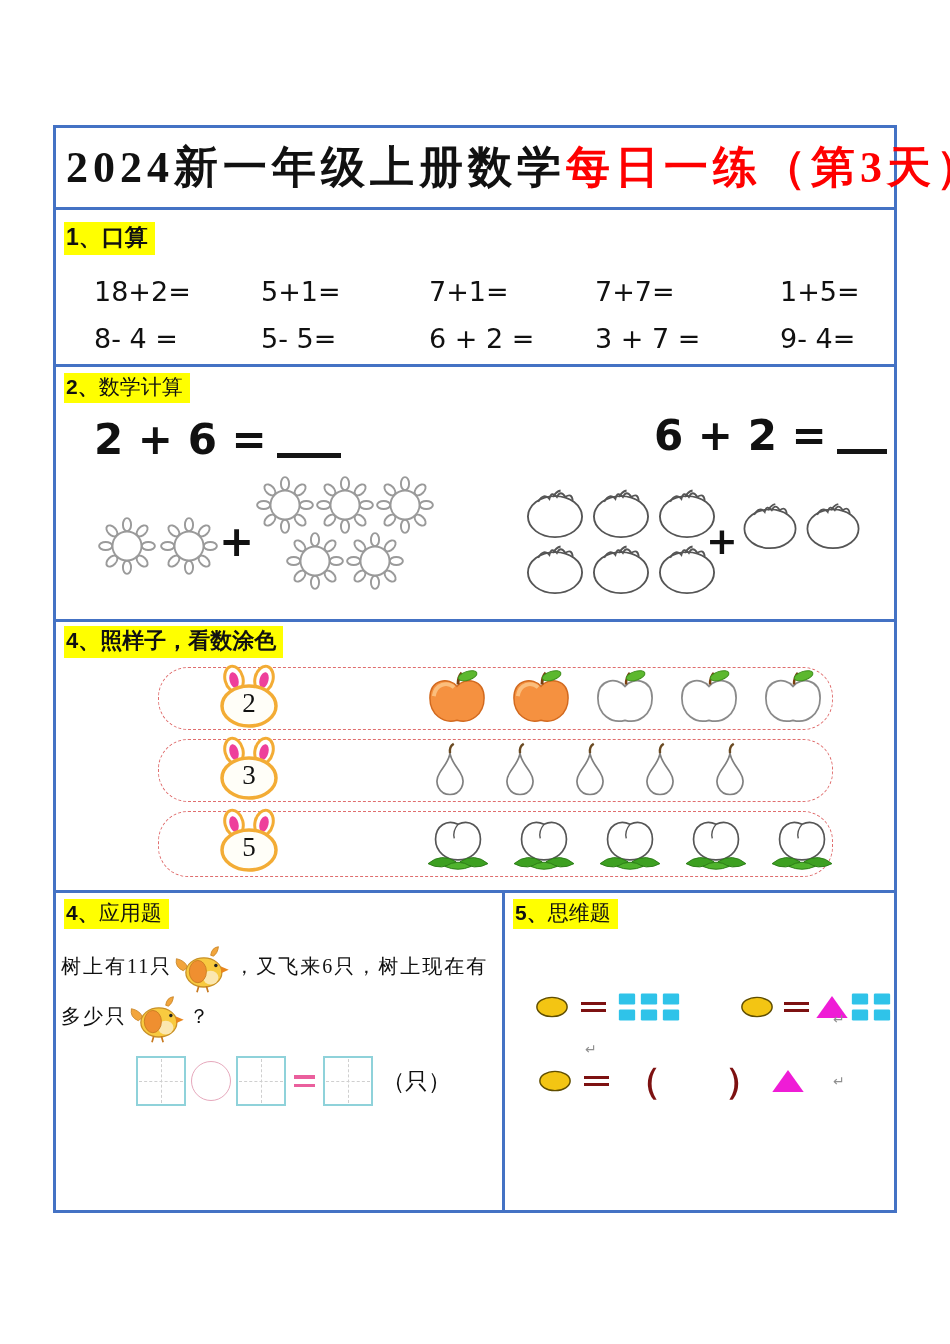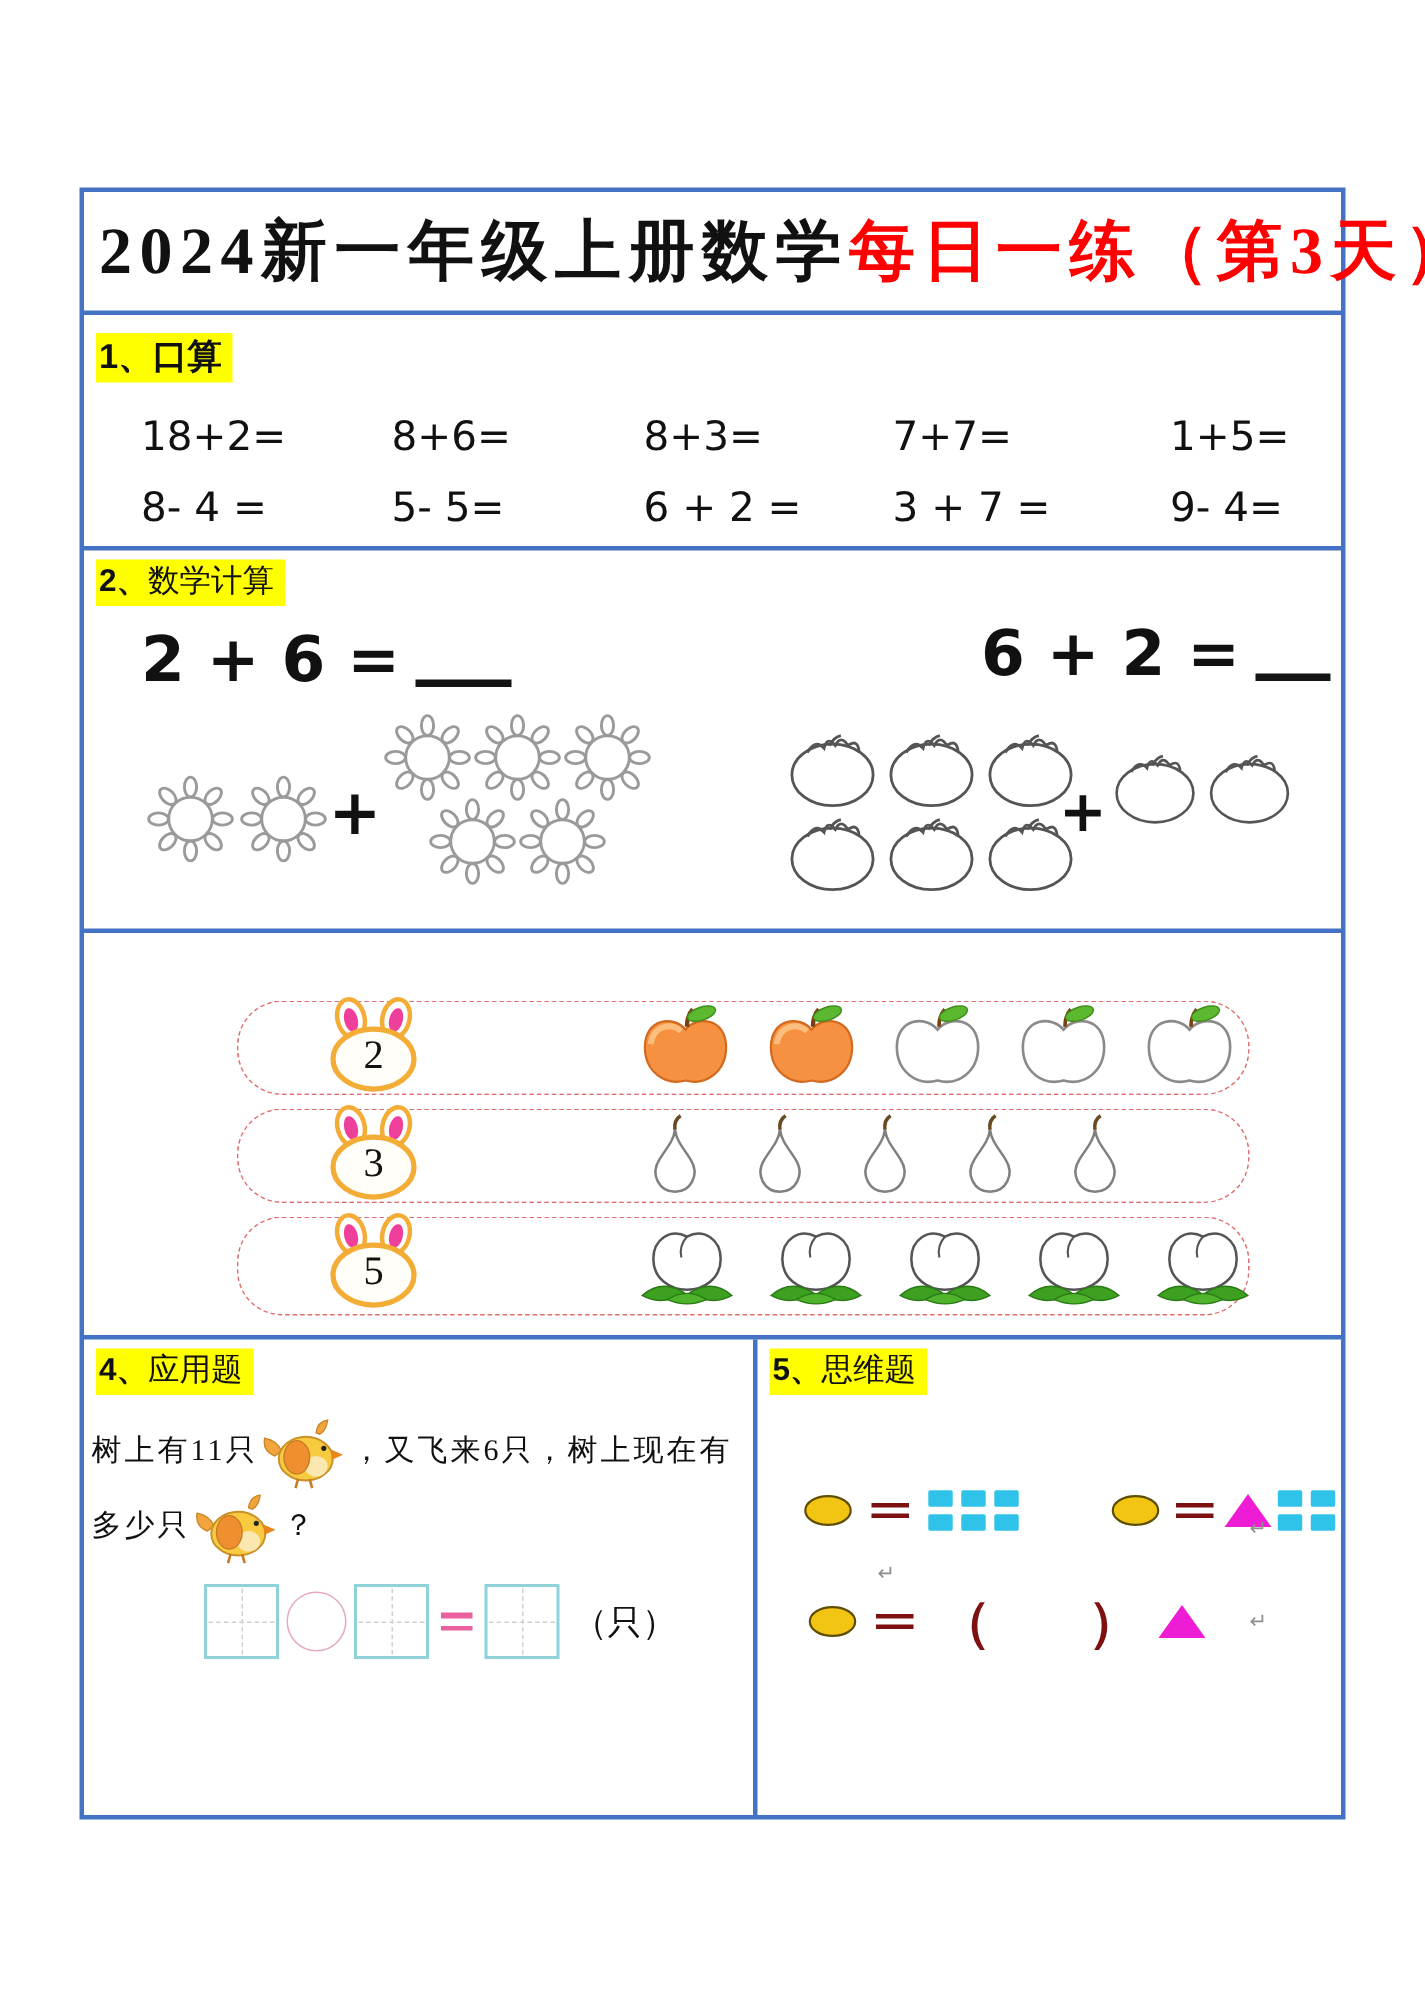--- a/index.html
+++ b/index.html
@@ -176,22 +176,22 @@
 
   <div class="row trow">
     <span class="t t-black">2024新一年级上册数学</span>
       <span class="t t-red">每日一练（第3天）</span>
   </div>
 
   <div class="row s1">
     <span class="hl">1、口算</span>
     <div class="prob-row r1">
       <span>18+2=</span>
-      <span>8+6=</span>
-      <span>8+3=</span>
+      <span>5+1=</span>
+      <span>7+1=</span>
       <span>7+7=</span>
       <span>1+5=</span>
     </div>
     <div class="prob-row r2">
       <span>8- 4 =</span>
       <span>5- 5=</span>
       <span>6 + 2 =</span>
       <span>3 + 7 =</span>
       <span>9- 4=</span>
     </div>
@@ -285,20 +285,21 @@
         </span>
         <span class="ic ic-tomato">
           <svg>
             <use href="#tomato"></use>
           </svg>
         </span>
       </div>
   </div>
 
   <div class="row s3">
+    <span class="hl"><span class="hd-num">4、</span><span class="hd-text b">照样子，看数涂色</span></span>
 
     <div class="srow k1">
       <span class="rabbit">
         <svg viewBox="0 0 84 66">
             <use href="#rabbit-sym"></use>
           </svg>
         <span class="num">2</span>
       </span>
       <div class="fruits">
         <span class="rep">

